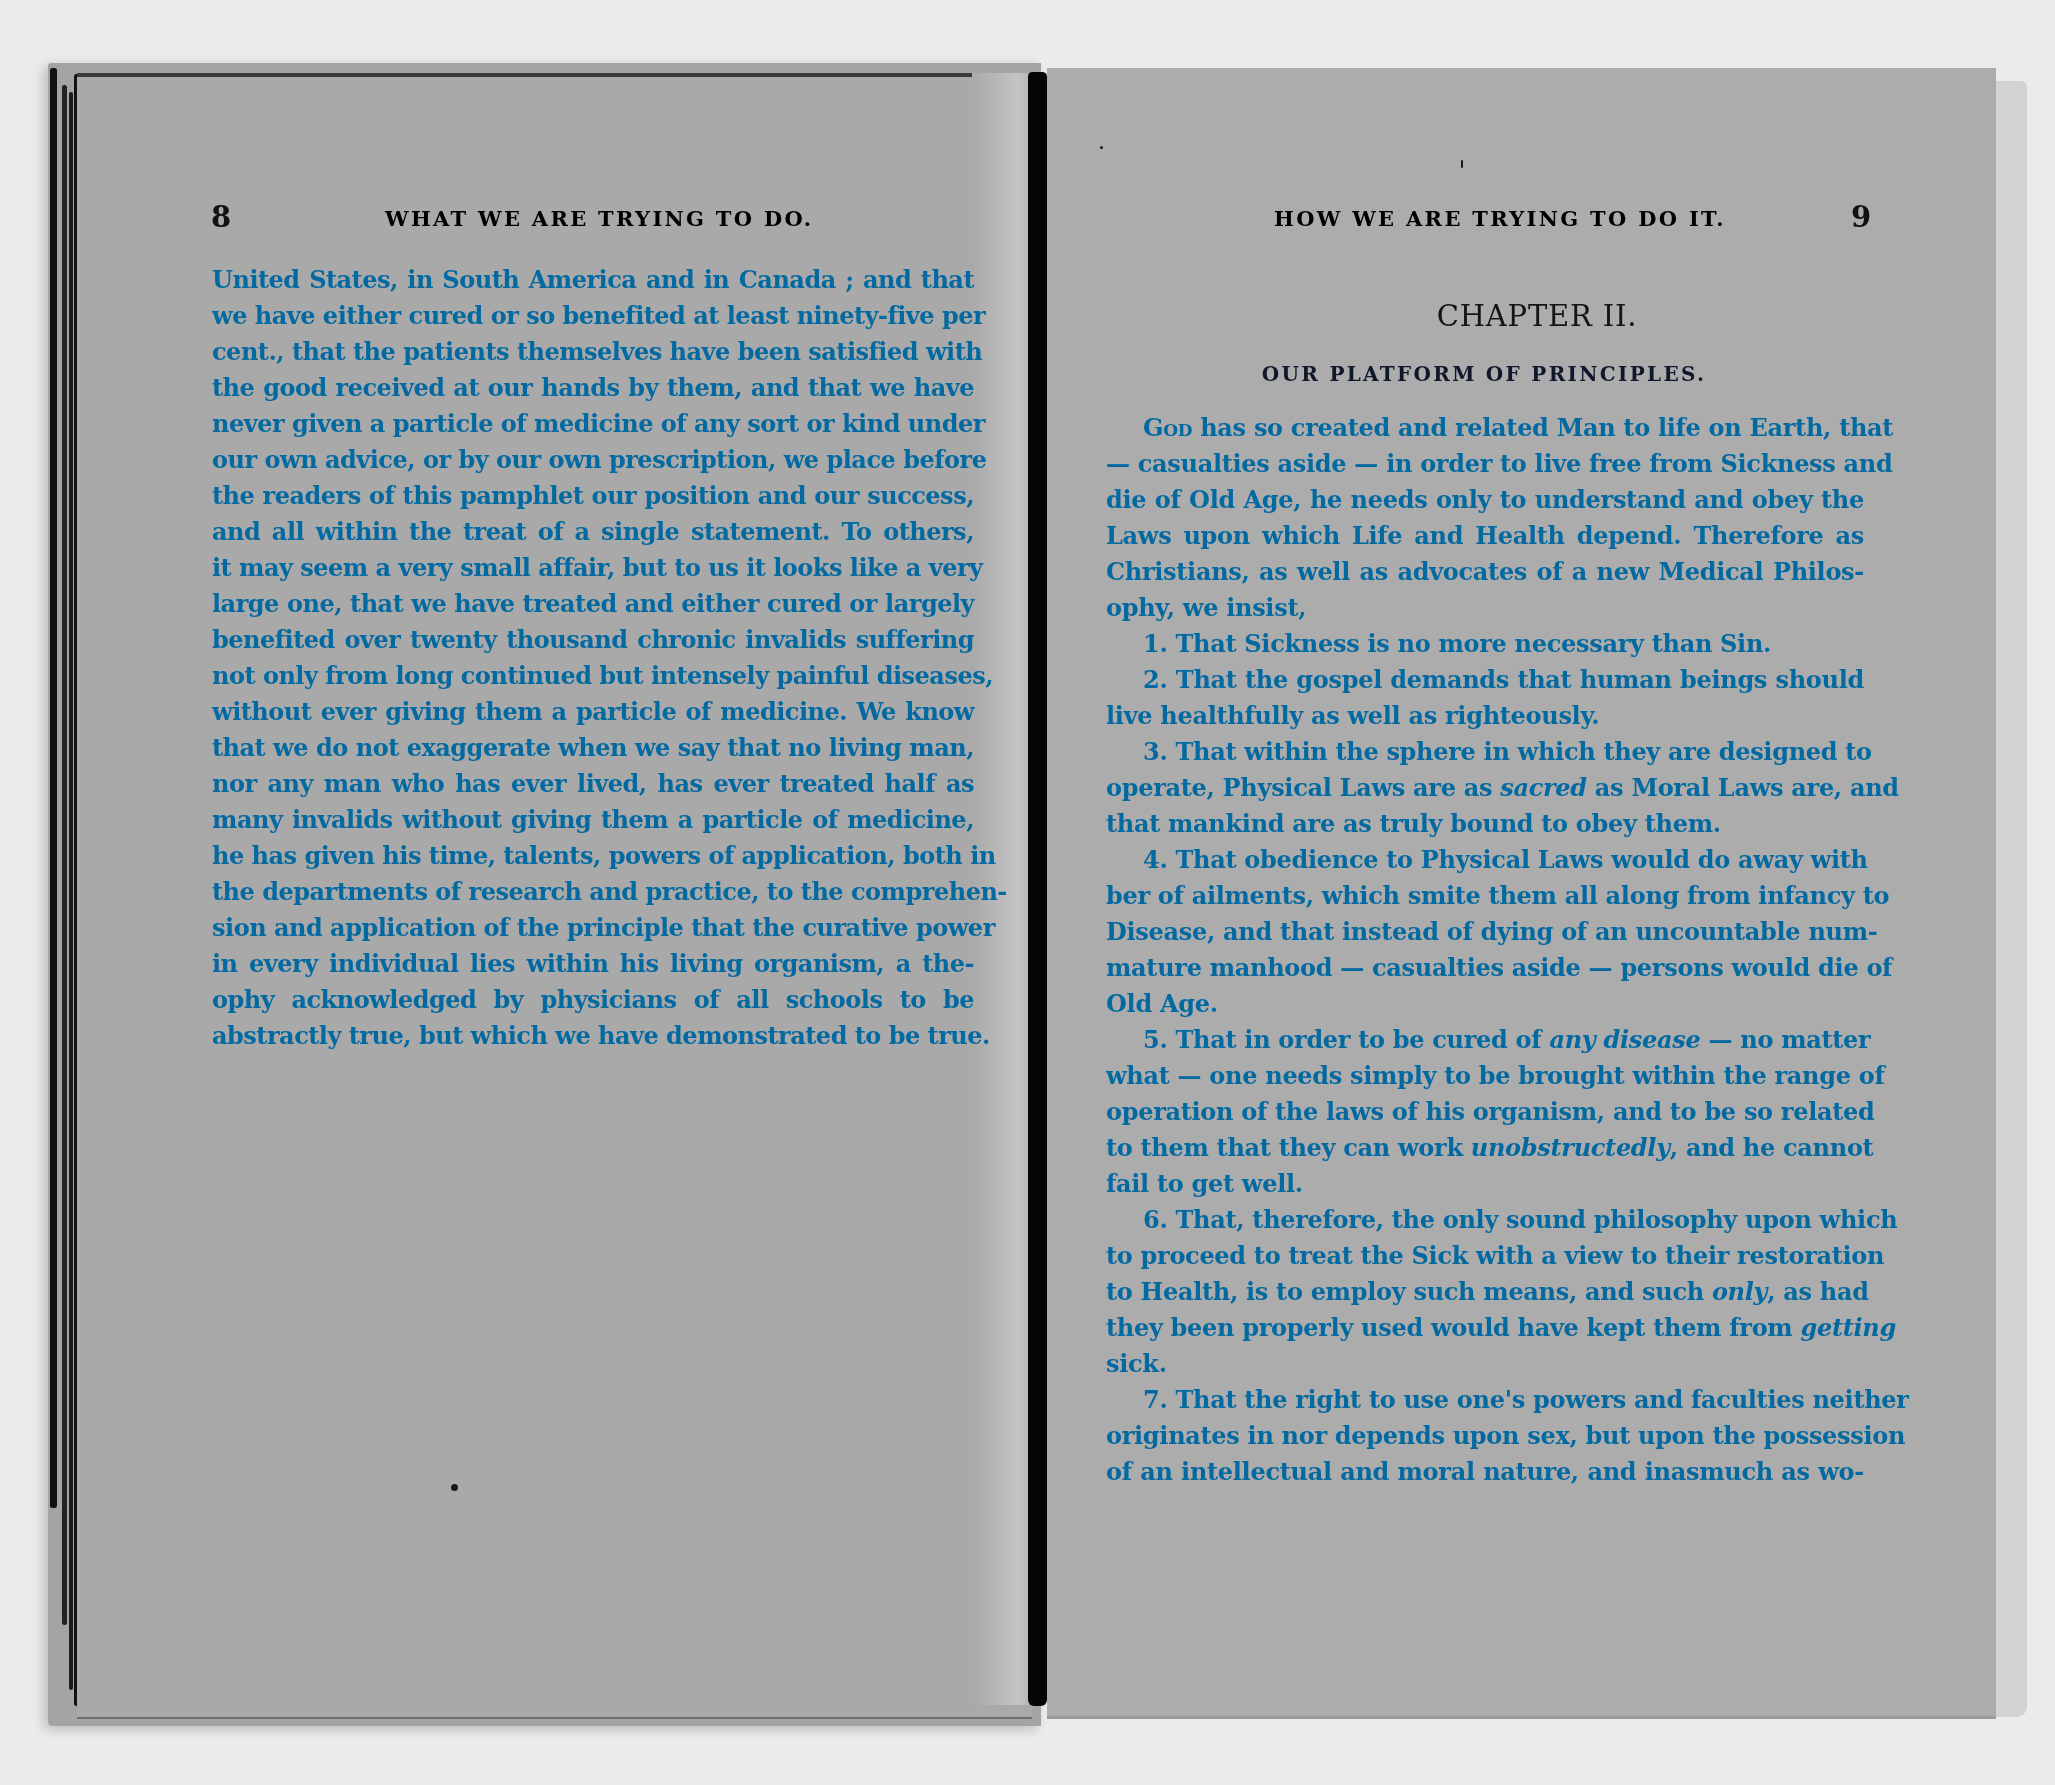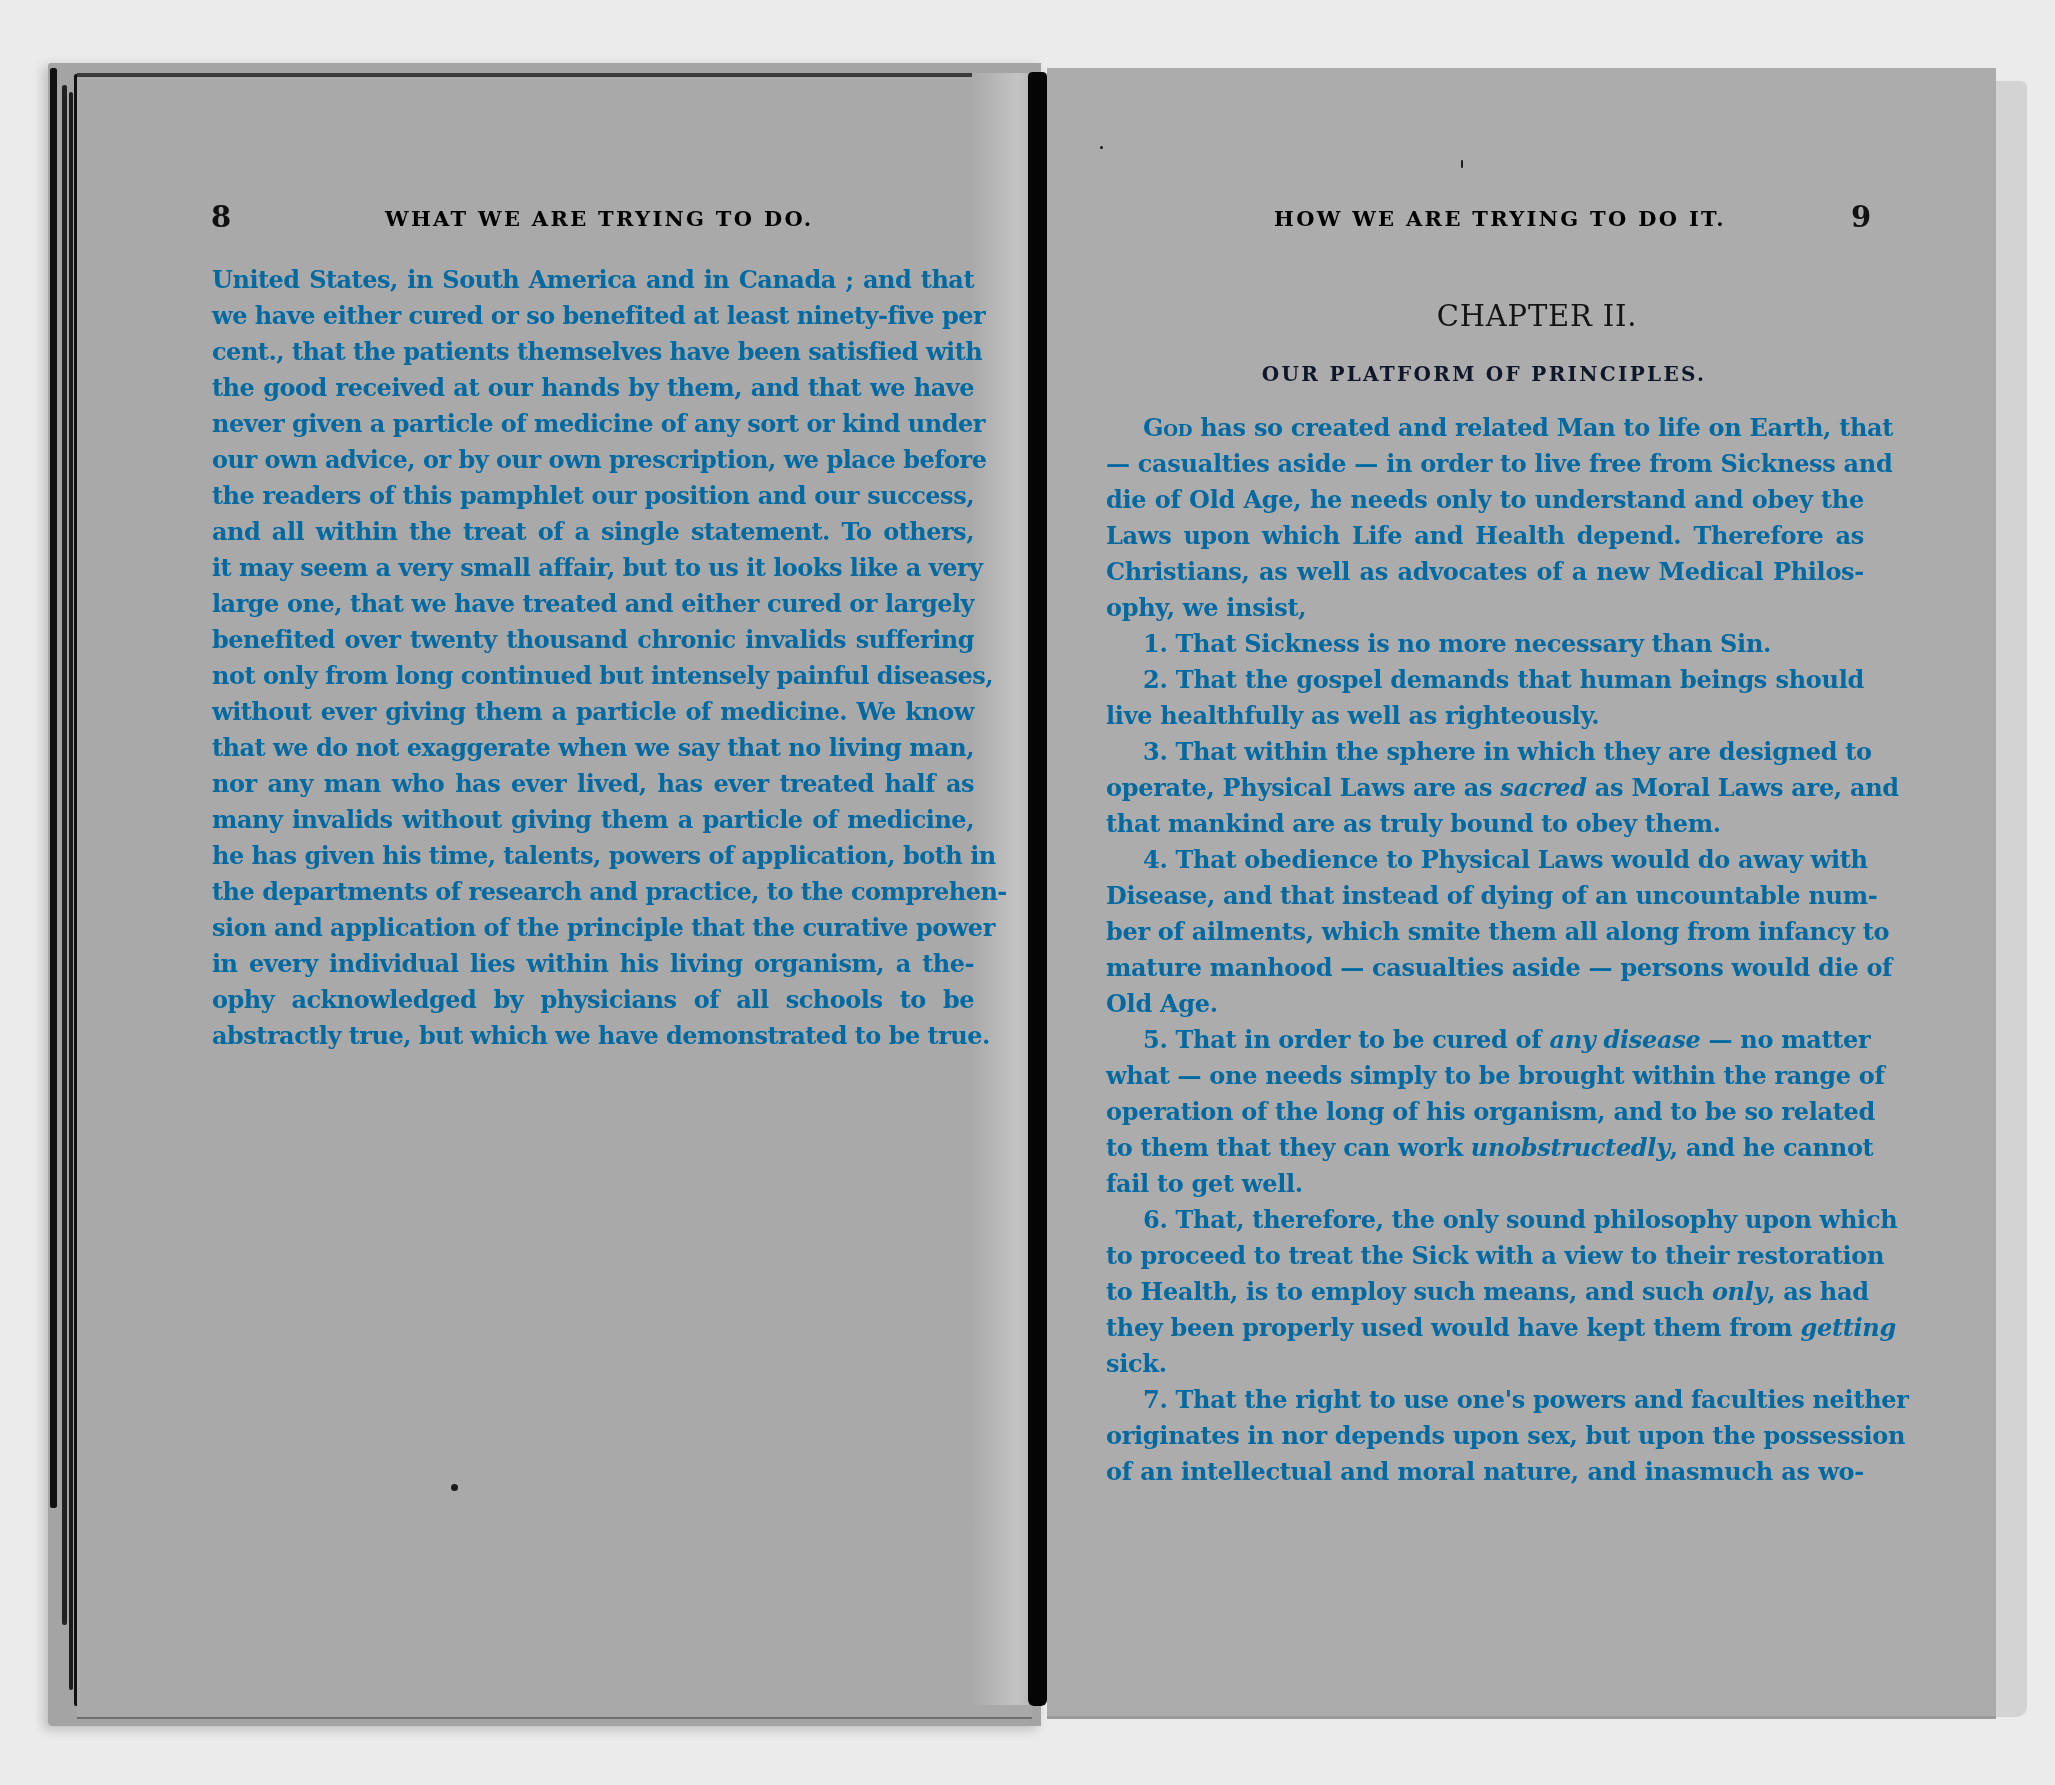--- a/index.html
+++ b/index.html
@@ -155,27 +155,27 @@
       <span class="line">Laws upon which Life and Health depend.  Therefore as</span>
       <span class="line">Christians, as well as advocates of a new Medical Philos-</span>
       <span class="line last">ophy, we insist,</span>
       <span class="line indent last"><span>1. </span>That Sickness is no more necessary than Sin.</span>
       <span class="line indent"><span>2. </span>That the gospel demands that human beings should</span>
       <span class="line last">live healthfully as well as righteously.</span>
       <span class="line indent"><span>3. </span>That within the sphere in which they are designed to</span>
       <span class="line">operate, Physical Laws are as <em>sacred</em> as Moral Laws are, and</span>
       <span class="line last">that mankind are as truly bound to obey them.</span>
       <span class="line indent"><span>4. </span>That obedience to Physical Laws would do away with</span>
+      <span class="line">ber of ailments, which smite them all along from infancy to</span>
       <span class="line">Disease, and that instead of dying of an uncountable num-</span>
-      <span class="line">ber of ailments, which smite them all along from infancy to</span>
       <span class="line">mature manhood — casualties aside — persons would die of</span>
       <span class="line last">Old Age.</span>
       <span class="line indent"><span>5. </span>That in order to be cured of <em>any disease</em> — no matter</span>
       <span class="line">what — one needs simply to be brought within the range of</span>
-      <span class="line">operation of the long of his organism, and to be so related</span>
+      <span class="line">operation of the laws of his organism, and to be so related</span>
       <span class="line">to them that they can work <em>unobstructedly</em>, and he cannot</span>
       <span class="line last">fail to get well.</span>
       <span class="line indent"><span>6. </span>That, therefore, the only sound philosophy upon which</span>
       <span class="line">to proceed to treat the Sick with a view to their restoration</span>
       <span class="line">to Health, is to employ such means, and such <em>only</em>, as had</span>
       <span class="line">they been properly used would have kept them from <em>getting</em></span>
       <span class="line last">sick.</span>
       <span class="line indent"><span>7. </span>That the right to use one's powers and faculties neither</span>
       <span class="line">originates in nor depends upon sex, but upon the possession</span>
       <span class="line">of an intellectual and moral nature, and inasmuch as wo-</span>

